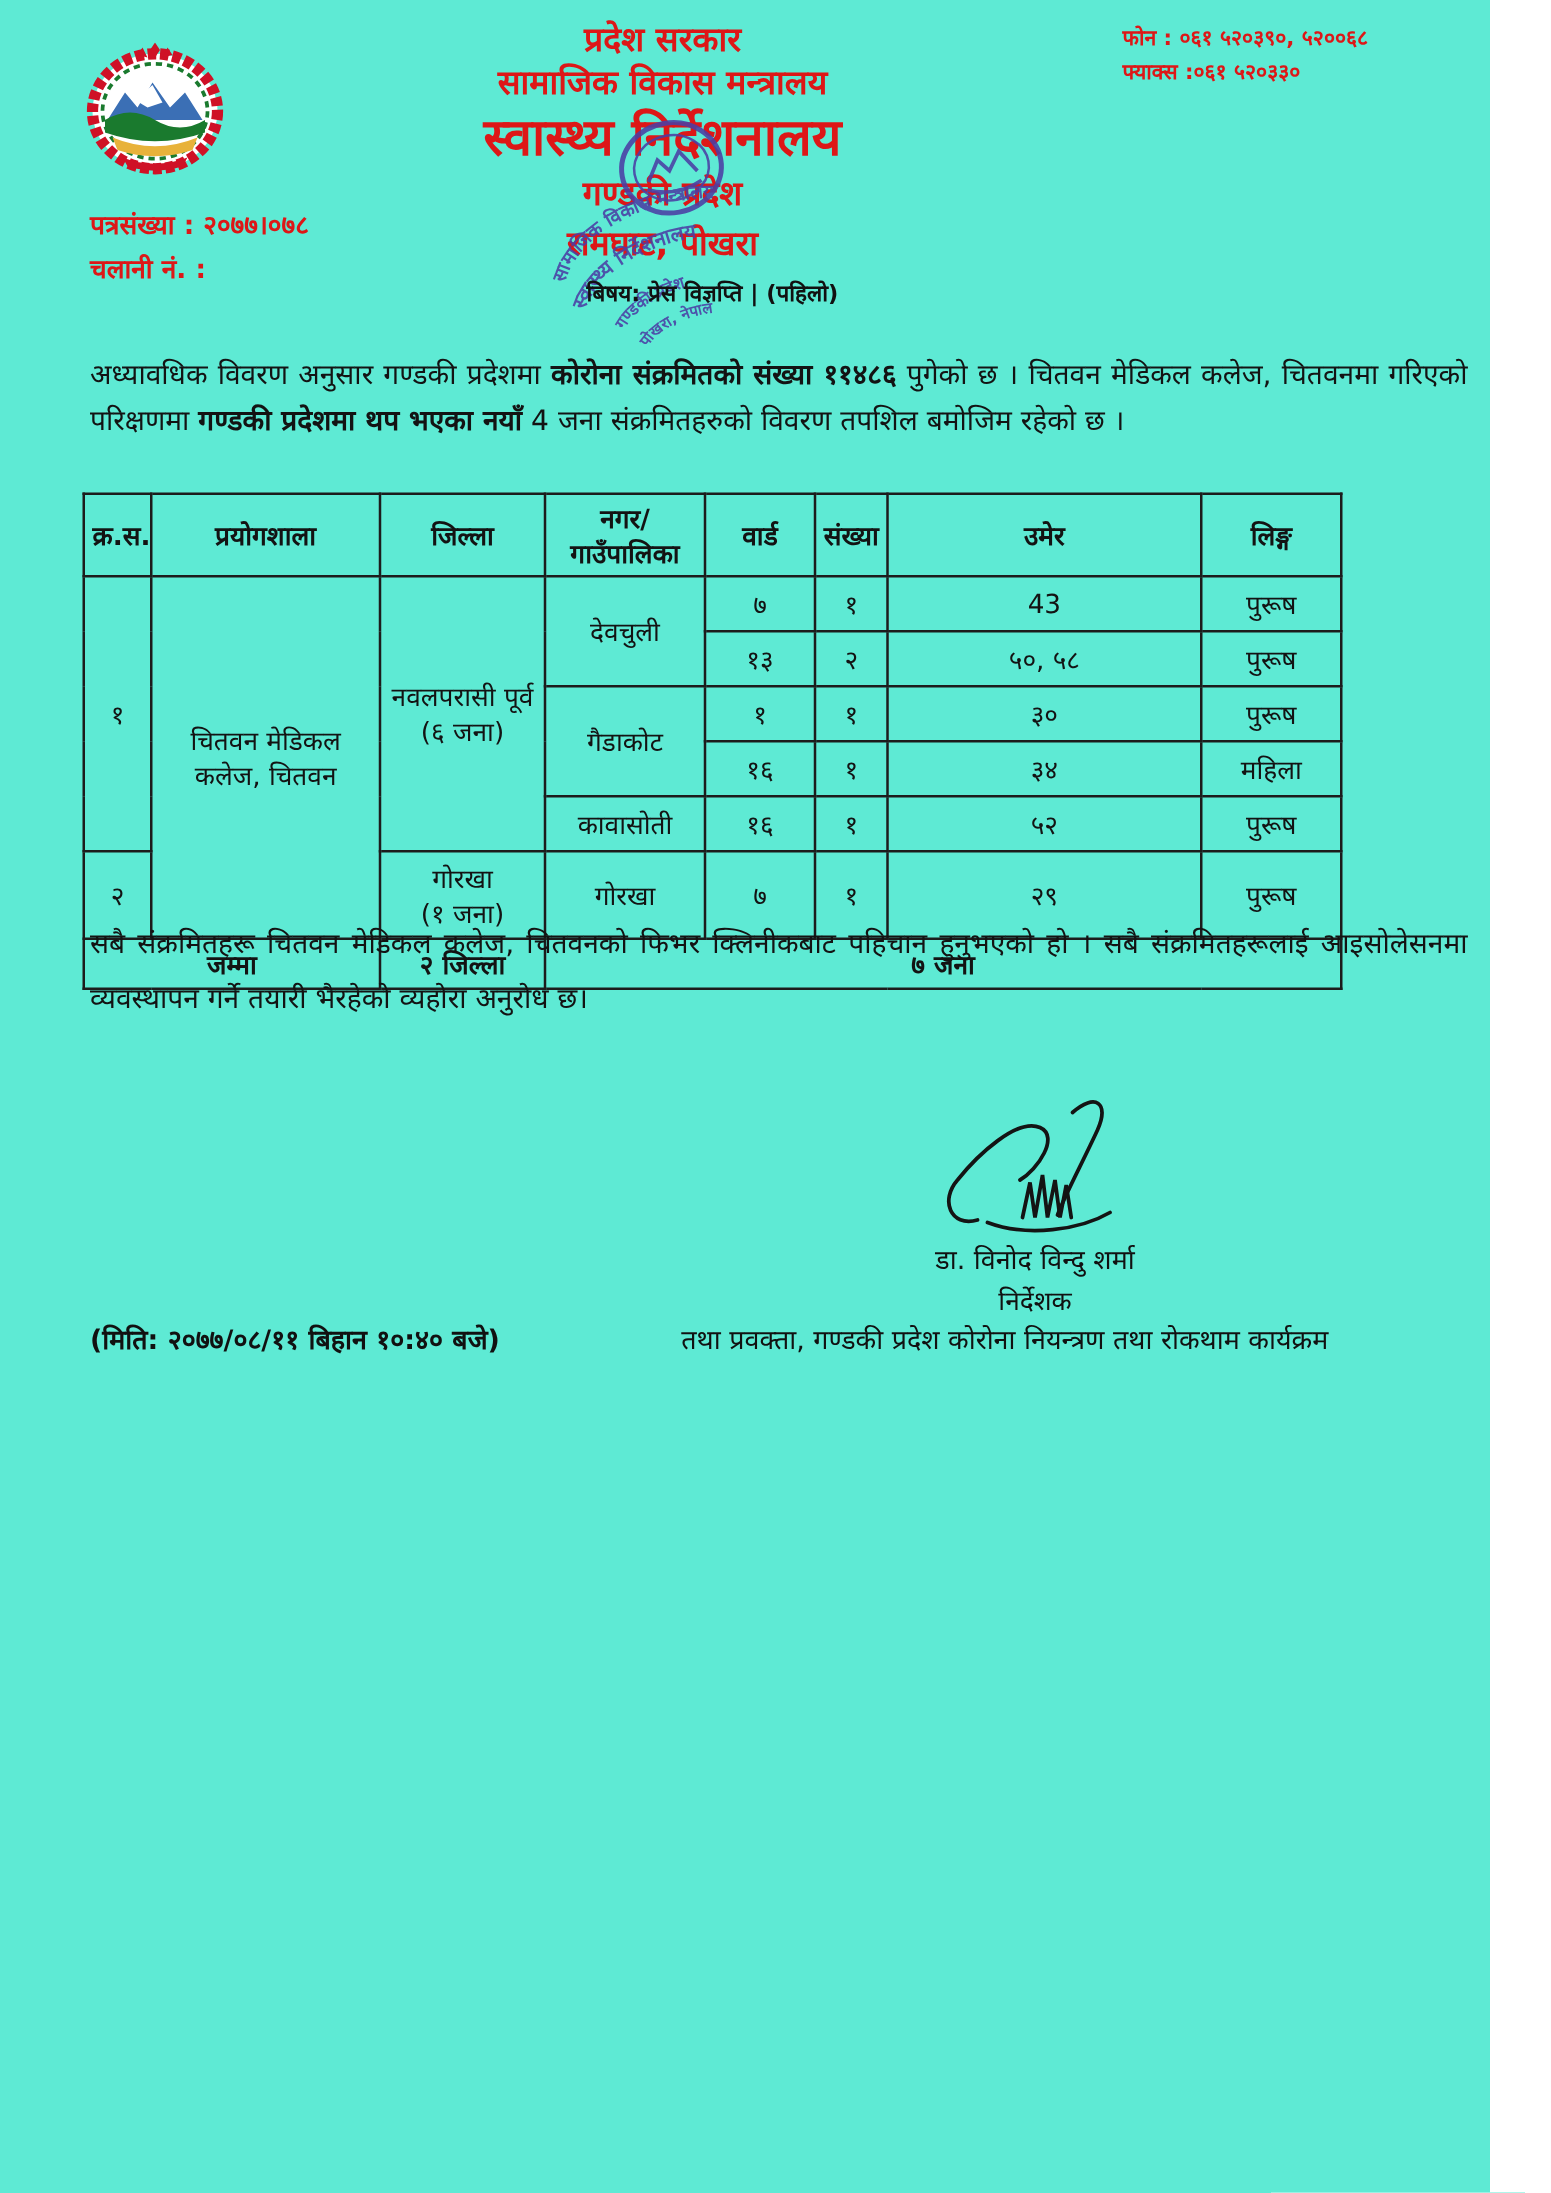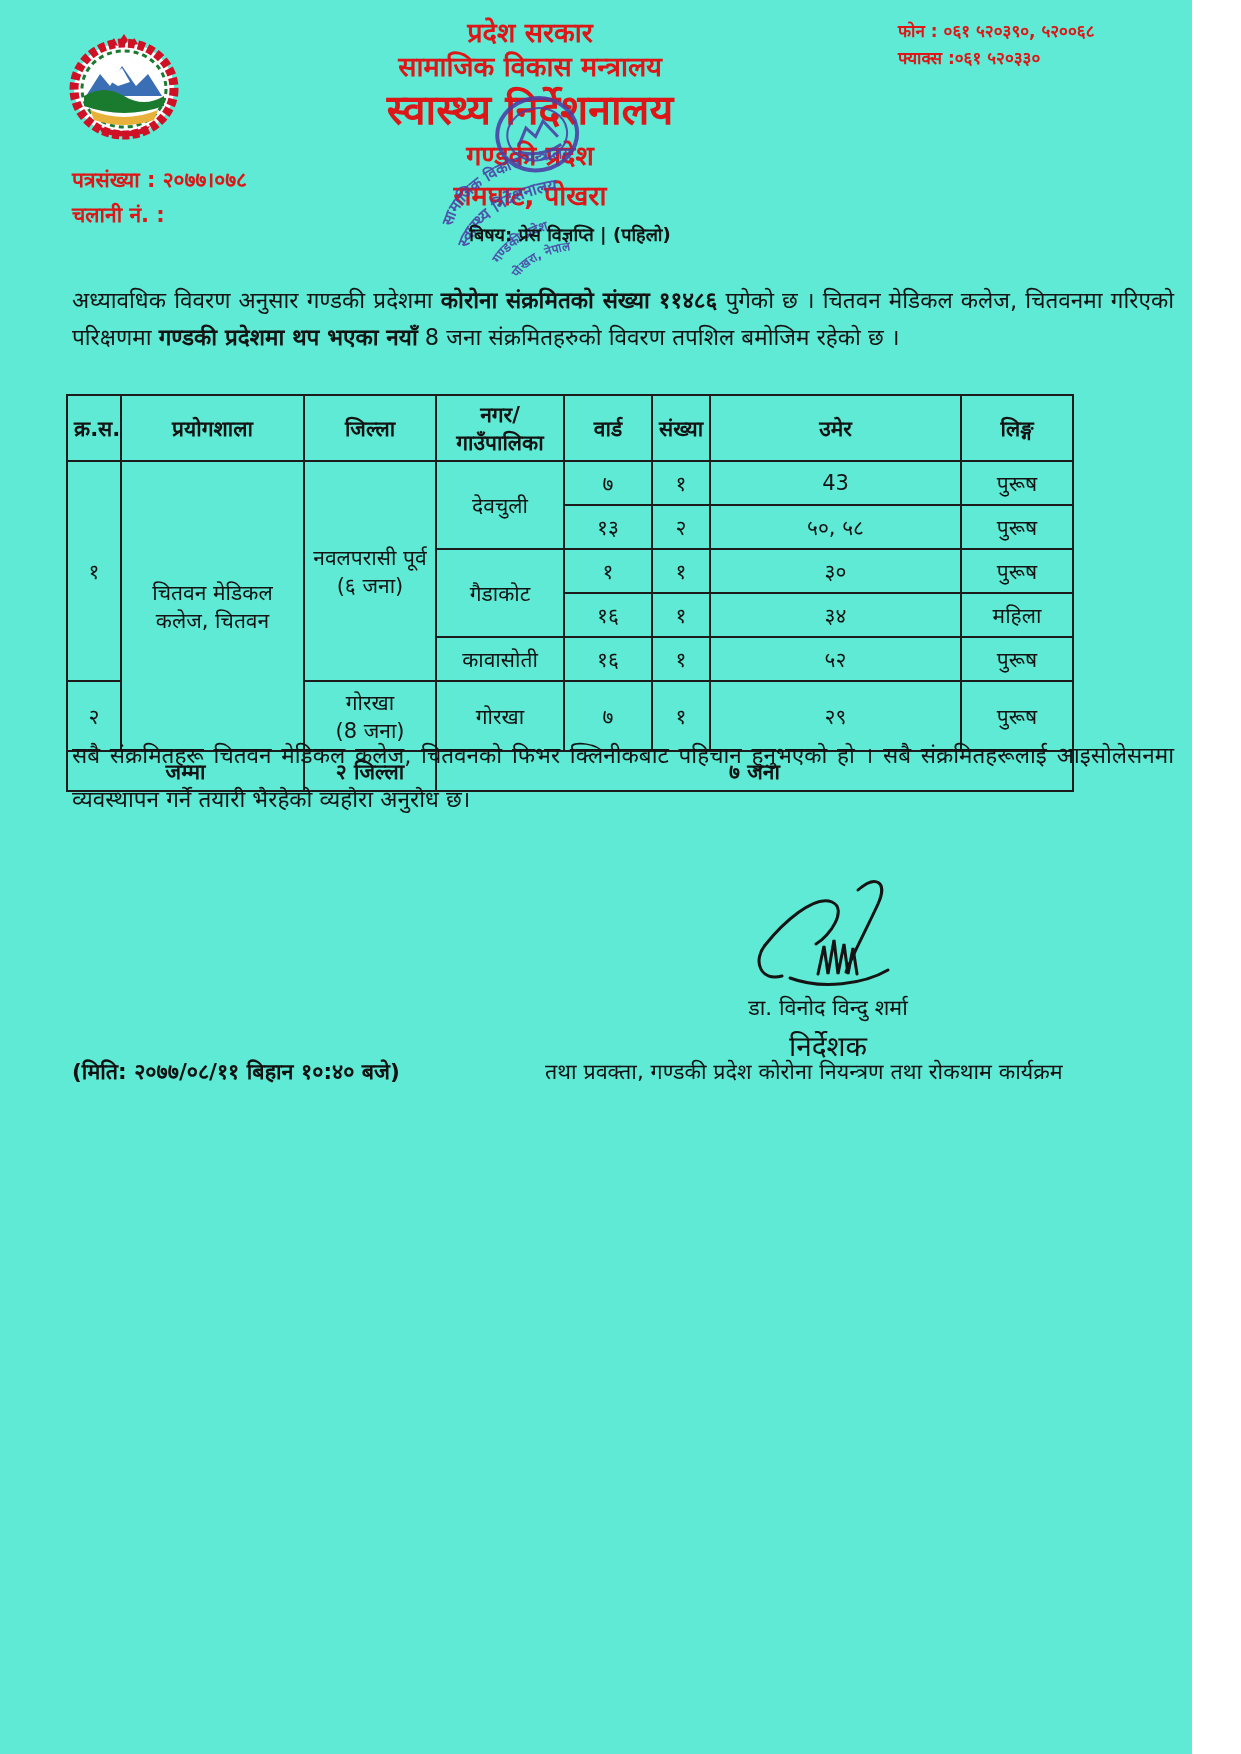--- a/index.html
+++ b/index.html
@@ -61,21 +61,21 @@
     border: 2px solid #1c1c1c; text-align: center; vertical-align: middle;
     padding: 4px 6px;
   }
   table.cases th { font-weight: 700; height: 37px; }
   table.cases td { height: 44px; }
   td.lab-cell { padding: 2px 10px; }
   tr.total-row td { font-weight: 700; height: 40px; }
   
   .signature-svg { position: absolute; left: 730px; top: 872px; width: 185px; height: 122px; }
   .sig-name { position: absolute; left: 688px; top: 992px; width: 280px; text-align: center; font-size: 21.5px; }
-  .sig-title { position: absolute; left: 688px; top: 1026px; width: 280px; text-align: center; font-size: 28px; }
+  .sig-title { position: absolute; left: 688px; top: 1026px; width: 280px; text-align: center; font-size: 21px; }
   .date-line { position: absolute; left: 72px; top: 1056px; font-size: 21.5px; font-weight: 700; }
   .role-line { position: absolute; left: 545px; top: 1056px; font-size: 21.5px; font-weight: 400; white-space: nowrap; }
 </style>
 </head>
 <body>
 
 <div class="page">
 
   <svg class="emblem" viewBox="0 0 112 106">
     <ellipse cx="56" cy="55" rx="50" ry="46" fill="#ffffff" stroke="#cf1126" stroke-width="9" stroke-dasharray="7 3"></ellipse>
@@ -130,21 +130,21 @@
     </text>
   </svg>
 
   <div class="letter-meta">
     <div>पत्रसंख्या  : २०७७।०७८</div>
     <div>चलानी नं. :</div>
   </div>
 
   <div class="subject">बिषय: प्रेस विज्ञप्ति   |  (पहिलो)</div>
 
-  <div class="para para-1"><span>अध्यावधिक विवरण अनुसार गण्डकी प्रदेशमा </span><span class="b">कोरोना संक्रमितको संख्या ११४८६</span><span> पुगेको छ । चितवन मेडिकल कलेज, चितवनमा गरिएको परिक्षणमा </span><span class="b">गण्डकी  प्रदेशमा थप भएका नयाँ</span><span> 8 जना संक्रमितहरुको विवरण तपशिल बमोजिम रहेको छ ।</span></div>
+  <div class="para para-1"><span>अध्यावधिक विवरण अनुसार गण्डकी प्रदेशमा </span><span class="b">कोरोना संक्रमितको संख्या ११४८६</span><span> पुगेको छ । चितवन मेडिकल कलेज, चितवनमा गरिएको परिक्षणमा </span><span class="b">गण्डकी  प्रदेशमा थप भएका नयाँ</span><span> 4 जना संक्रमितहरुको विवरण तपशिल बमोजिम रहेको छ ।</span></div>
 
   <table class="cases">
     <colgroup>
       <col style="width:54px">
         <col style="width:183px">
         <col style="width:132px">
         <col style="width:128px">
       <col style="width:88px">
         <col style="width:58px">
         <col style="width:251px">
@@ -197,21 +197,21 @@
       <td>कावासोती</td>
       <td>१६</td>
       <td>१</td>
       <td>५२</td>
       <td>पुरूष</td>
     </tr>
     <tr style="height:70px">
       <td>२</td>
       <td>
         <div>गोरखा</div>
-        <div>(8 जना)</div>
+        <div>(१ जना)</div>
       </td>
       <td>गोरखा</td>
       <td>७</td>
       <td>१</td>
       <td>२९</td>
       <td>पुरूष</td>
     </tr>
     <tr class="total-row">
       <td colspan="2">जम्मा</td>
       <td>२ जिल्ला</td>

